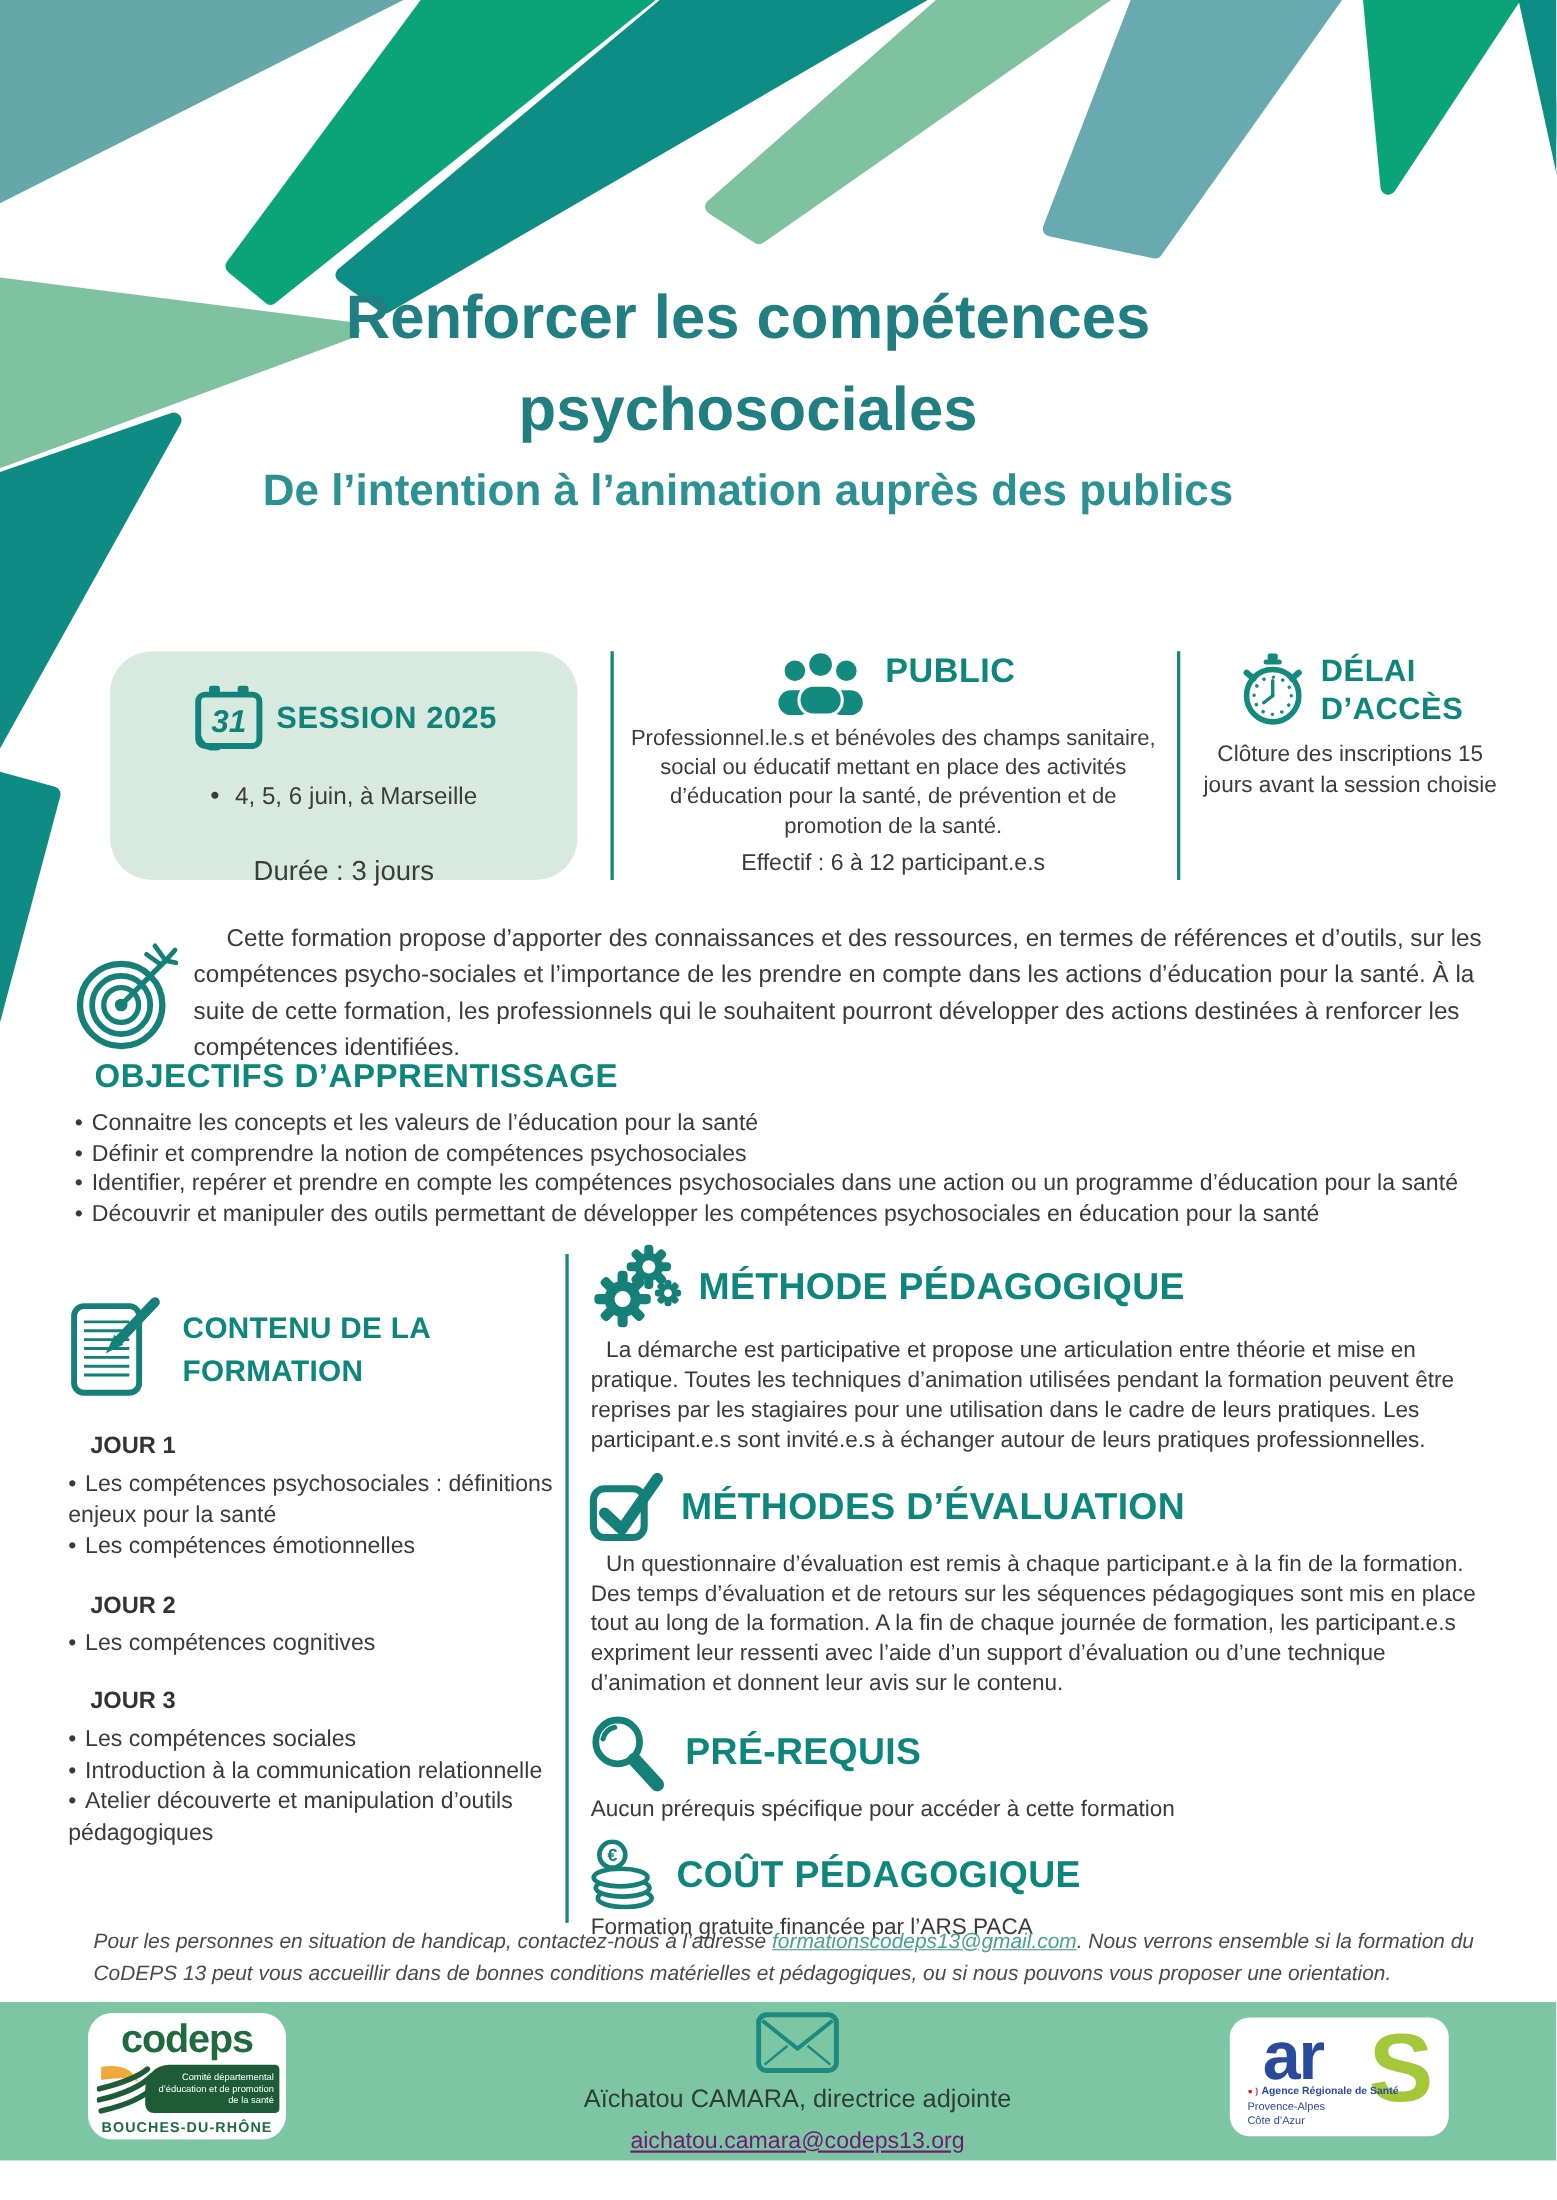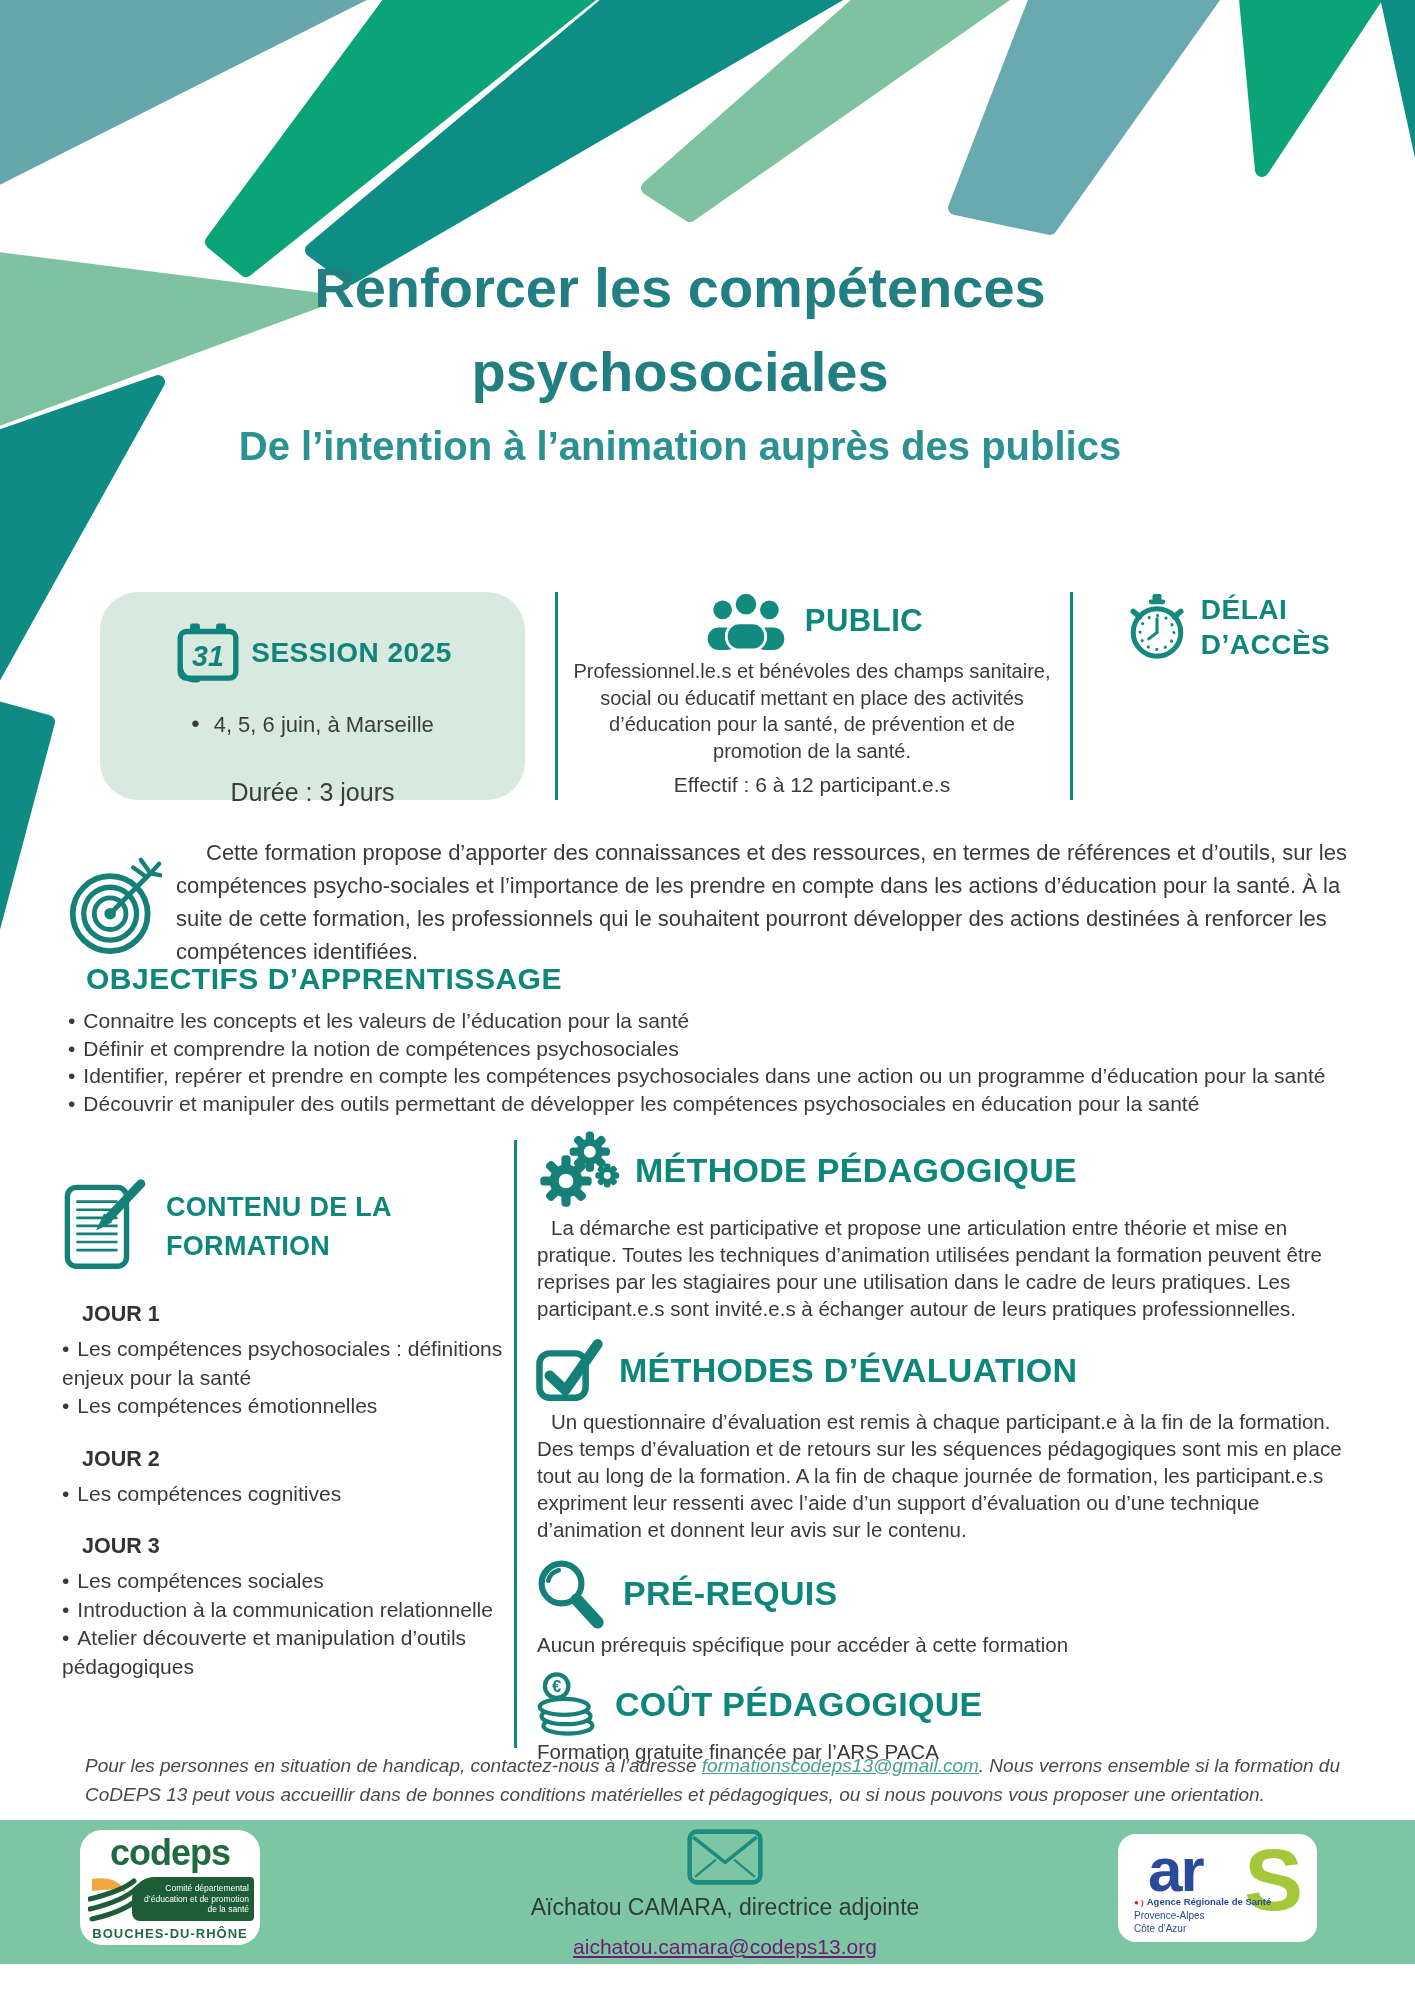--- a/index.html
+++ b/index.html
@@ -19,21 +19,21 @@
   .session-title { font-size:28px; font-weight:bold; color:#12837a; letter-spacing:0.5px; }
   .session-date { margin-top:24px; text-align:center; font-size:22px; }
   .session-date::before { content:"•"; margin-right:14px; font-size:24px; }
   .session-duration { margin-top:40px; text-align:center; font-size:25px; }
 
   .v-div { width:3px; background:#17877c; }
   .div-a { margin-left:30px; }
   .div-b { margin-left:10px; }
 
   .col-public { width:496px; margin-left:6px; text-align:center; color:#3b3b3b; }
-  .sec-head-inline { display:flex; align-items:center; justify-content:center; gap:14px; }
+  .sec-head-inline { display:flex; align-items:flex-start; justify-content:center; gap:14px; }
   .h-teal { color:#0d877b; font-weight:bold; }
   .col-public .h-teal { font-size:31px; letter-spacing:0.5px; }
   .public-body { margin-top:8px; font-size:20px; line-height:1.33; }
   .public-effectif { margin-top:9px; font-size:21px; }
 
   .col-delai { flex:1; margin-left:12px; text-align:center; color:#3b3b3b; }
   .delai-head { display:flex; align-items:center; justify-content:center; gap:12px; text-align:left; }
   .delai-head .h-teal { font-size:28px; line-height:1.25; letter-spacing:0.5px; }
   .delai-body { margin-top:10px; font-size:20.5px; line-height:1.35; }
 
@@ -158,20 +158,21 @@
           <rect x="26" y="8" width="18" height="5" rx="2.5" fill="#128a7e"></rect>
           <line x1="9" y1="21" x2="16" y2="27" stroke="#128a7e" stroke-width="6" stroke-linecap="round"></line>
           <line x1="61" y1="21" x2="54" y2="27" stroke="#128a7e" stroke-width="6" stroke-linecap="round"></line>
           <circle cx="35" cy="44" r="26" fill="none" stroke="#128a7e" stroke-width="5.5"></circle>
           <circle cx="35" cy="44" r="18.5" fill="none" stroke="#128a7e" stroke-width="3.4" stroke-dasharray="0.1 9.6" stroke-linecap="round"></circle>
           <line x1="35" y1="44" x2="35" y2="29" stroke="#128a7e" stroke-width="3.4" stroke-linecap="round"></line>
           <line x1="35" y1="44" x2="26" y2="51" stroke="#128a7e" stroke-width="3.4" stroke-linecap="round"></line>
         </svg>
         <span class="h-teal"><span>DÉLAI</span><br><span>D’ACCÈS</span></span>
       </div>
+      <div class="delai-body">Clôture des inscriptions 15 jours avant la session choisie</div>
     </div>
   </section>
 
   <section class="intro">
     <svg class="icon intro-icon" width="96" height="110" viewBox="0 0 100 114">
       <circle cx="46" cy="66" r="39" fill="none" stroke="#158077" stroke-width="6"></circle>
       <circle cx="46" cy="66" r="27.5" fill="none" stroke="#158077" stroke-width="5.5"></circle>
       <circle cx="46" cy="66" r="16.5" fill="none" stroke="#158077" stroke-width="5"></circle>
       <circle cx="46" cy="66" r="6" fill="#158077"></circle>
       <line x1="47" y1="65" x2="88" y2="24" stroke="#158077" stroke-width="5" stroke-linecap="round"></line>

